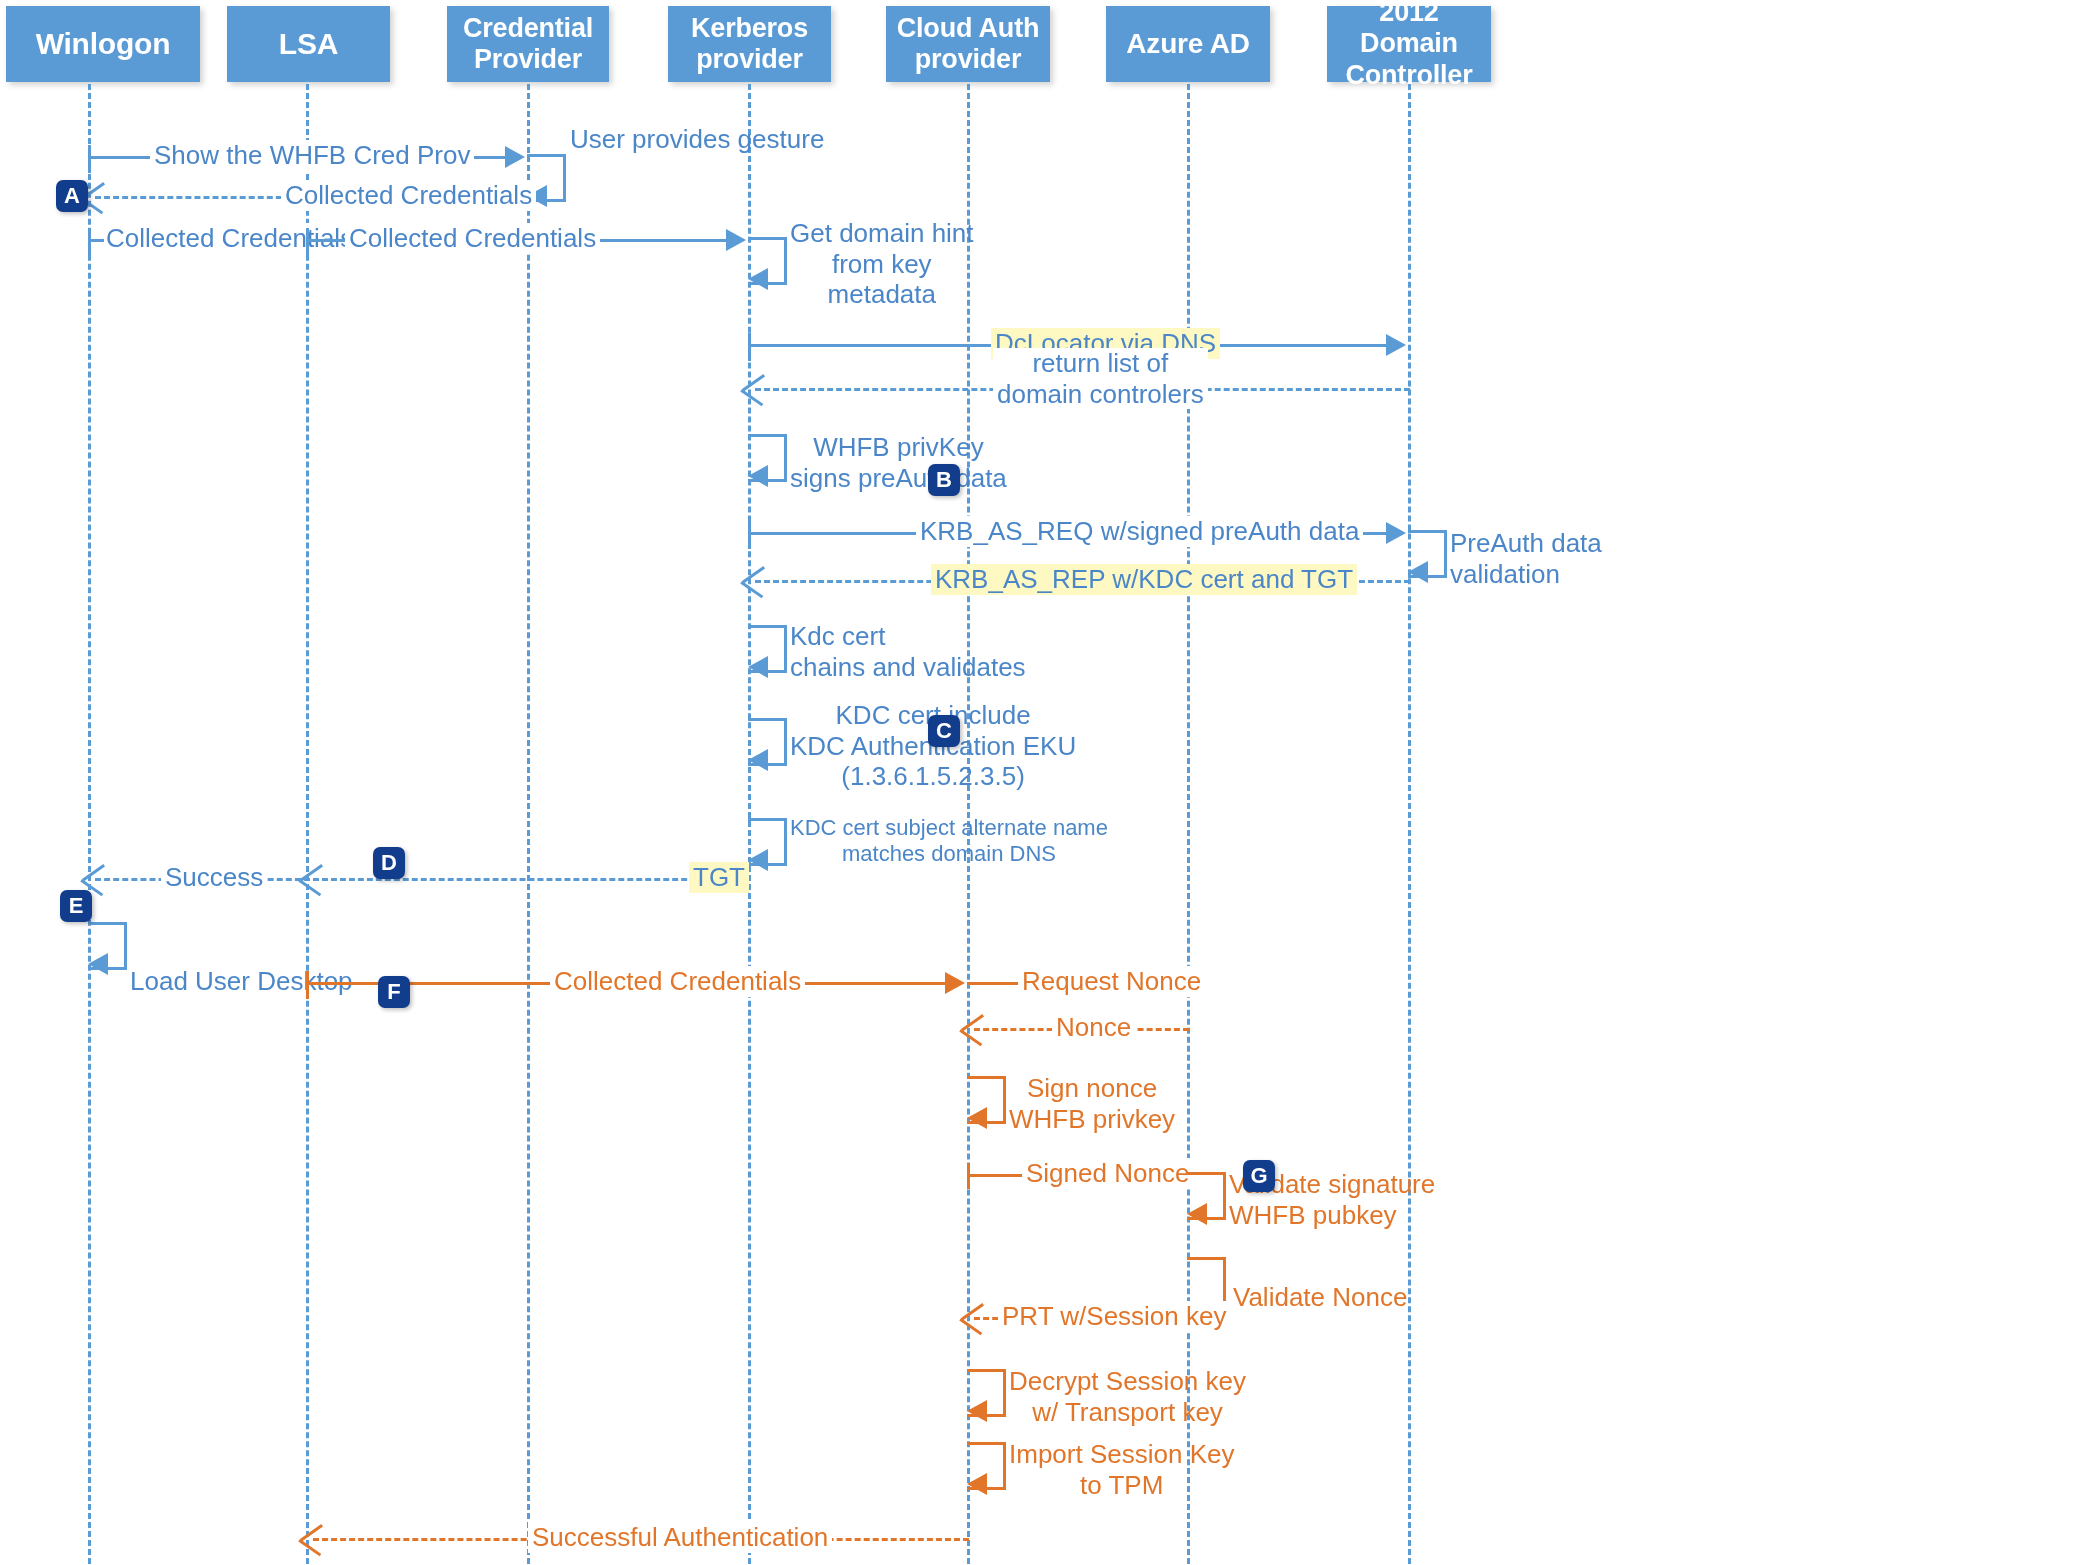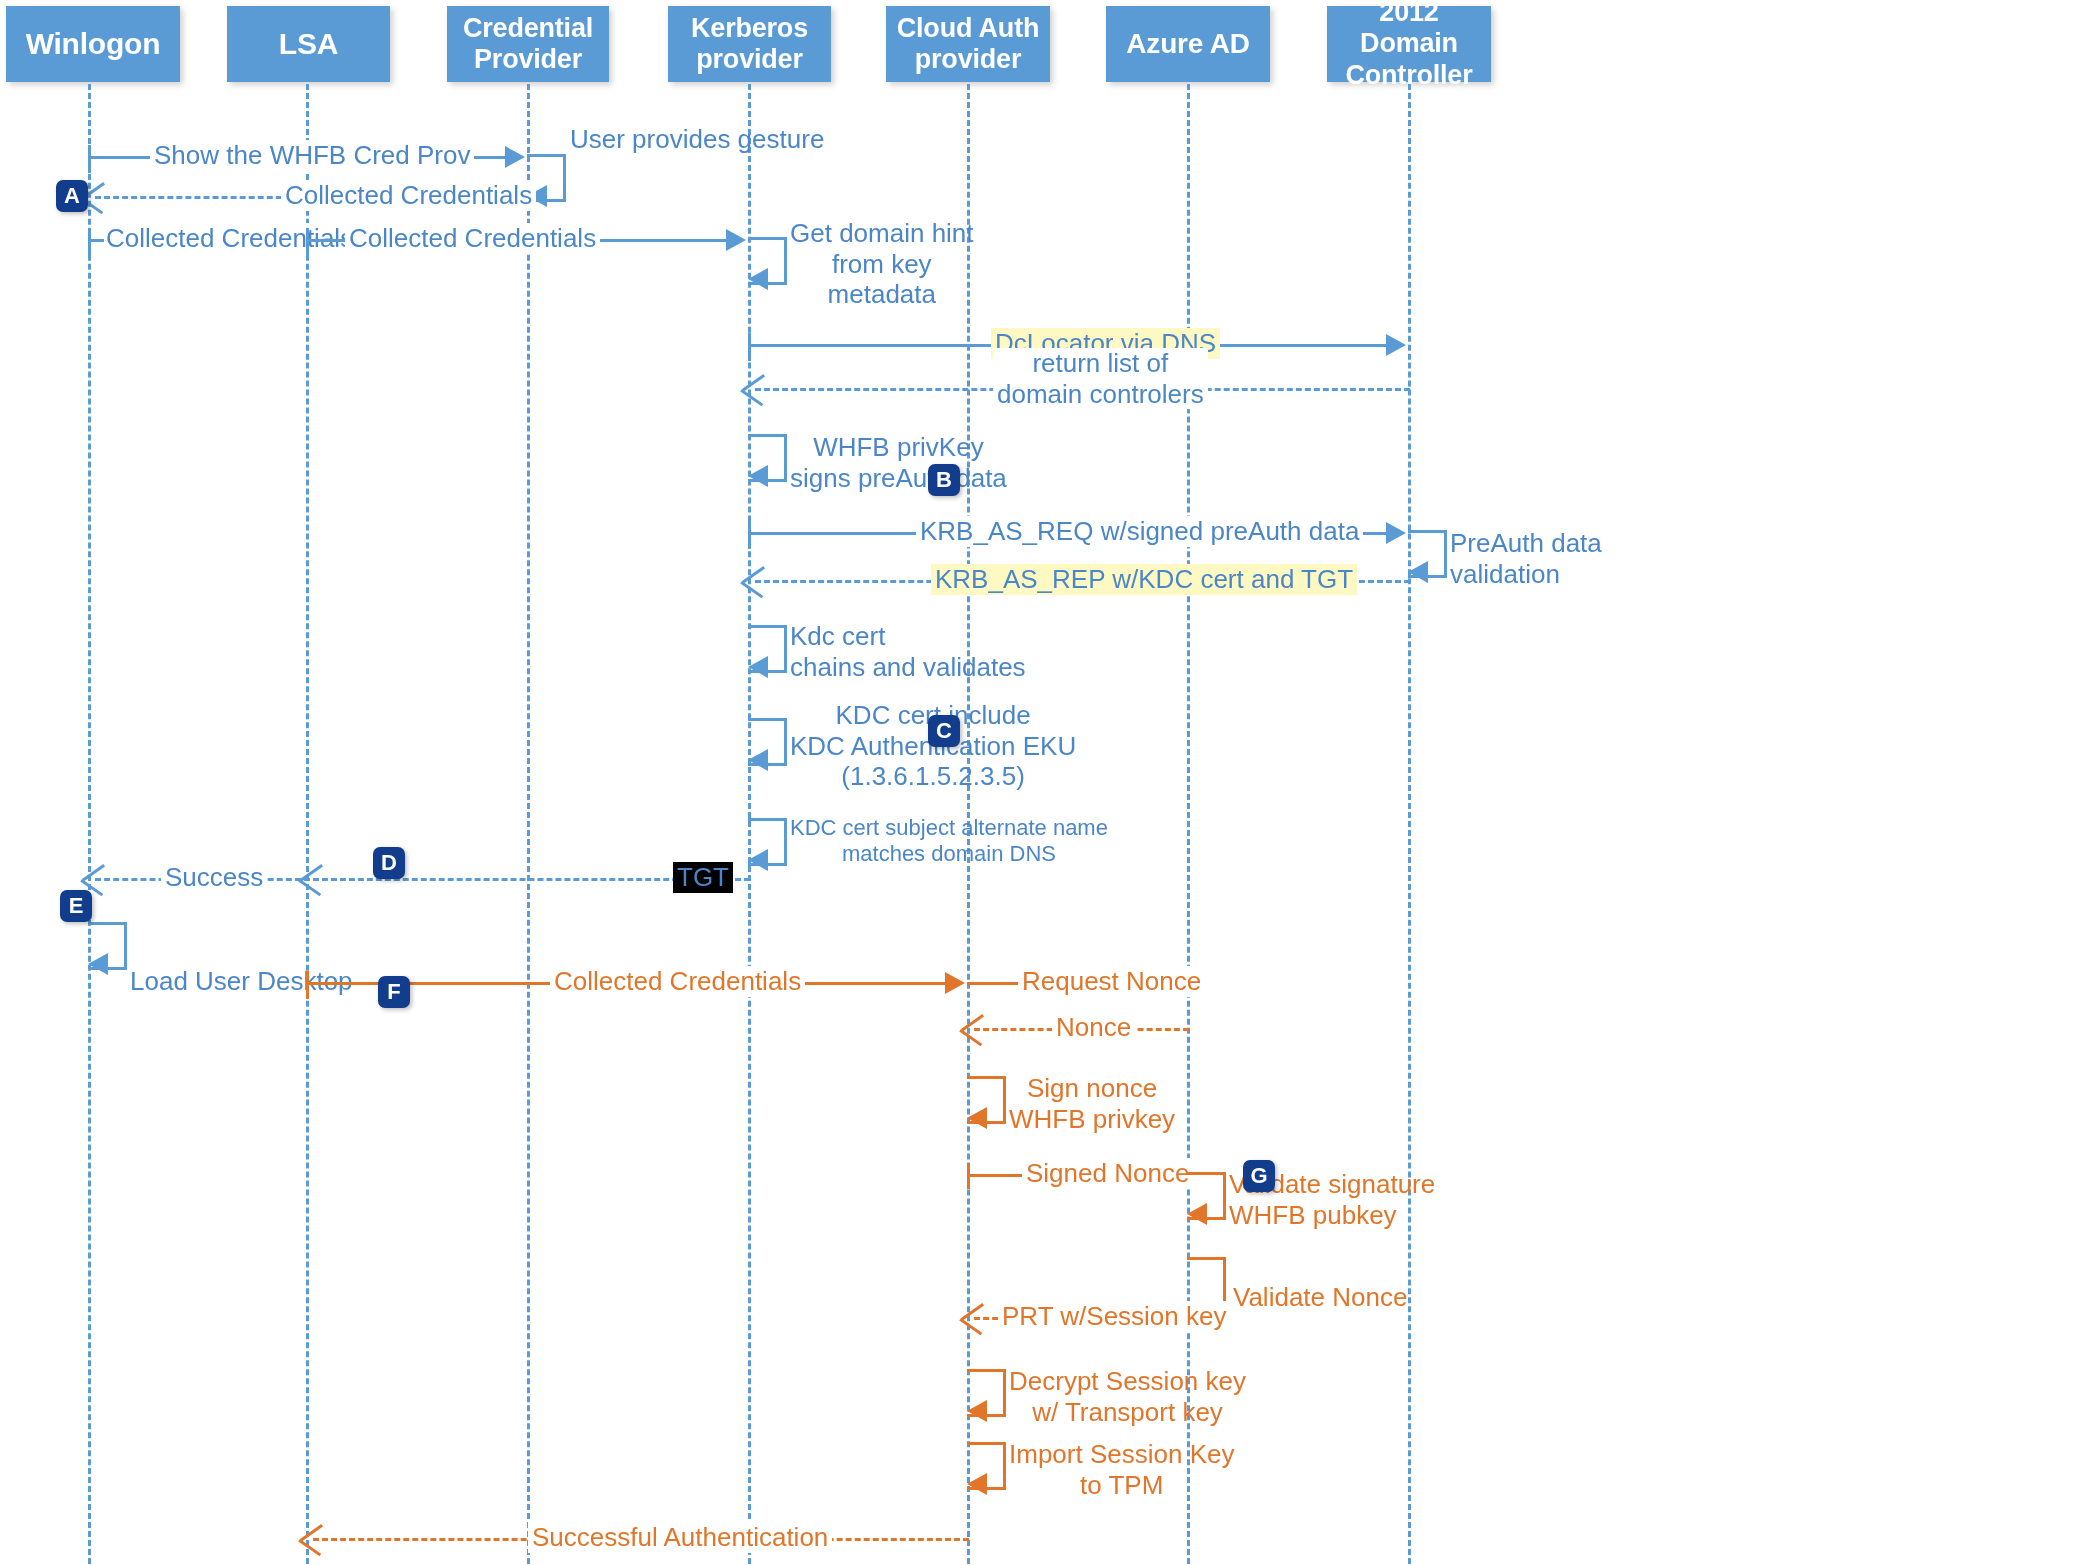--- a/index.html
+++ b/index.html
@@ -65,21 +65,21 @@
     border-radius:7px;
     display:flex;align-items:center;justify-content:center;
     box-shadow:2px 2px 4px rgba(0,0,0,0.25);
   }
 </style>
 </head>
 <body>
 
 <div id="canvas">
 
-  <div class="lane-head" style="left:6px;top:6px;width:174px;height:76px;font-size:30px;">
+  <div class="lane-head" style="left:6px;top:6px;width:194px;height:76px;font-size:30px;">
     <span>Winlogon</span>
   </div>
 
   <div class="lane-head" style="left:227px;top:6px;width:163px;height:76px;font-size:30px;">
     <span>LSA</span>
   </div>
 
   <div class="lane-head" style="left:447px;top:6px;width:162px;height:76px;font-size:27px;">
     <span>
       <span>Credential</span><br>
@@ -203,21 +203,21 @@
 
   <div class="selfloop" style="left:748px;top:818px;width:36px;height:42px;"></div>
   <div class="ah left" style="left:748px;top:849px;"></div>
   <div class="lbl" style="left:790px;top:815px;font-size:22px;text-align:center;">
     <span>KDC cert subject alternate name</span><br>
     <span>matches domain DNS</span>
   </div>
 
   <div class="hline dash" style="left:313px;top:878px;width:437px;"></div>
   <div class="ohead" style="left:300px;top:862px;"></div>
-  <div class="lbl" style="left:673px;top:862px;font-size:26px;background:#000000;padding:0 4px;">TGT</div>
+  <div class="lbl" style="left:689px;top:862px;font-size:26px;background:#fef9c3;padding:0 4px;">TGT</div>
 
   <div class="hline dash" style="left:95px;top:878px;width:215px;"></div>
   <div class="ohead" style="left:82px;top:862px;"></div>
   <div class="lbl" style="left:161px;top:862px;font-size:26px;background:#fff;padding:0 4px;">Success</div>
 
   <div class="selfloop" style="left:88px;top:922px;width:36px;height:42px;"></div>
   <div class="ah left" style="left:88px;top:953px;"></div>
   <div class="lbl" style="left:130px;top:926px;font-size:26px;margin-top:40px;">Load User Desktop</div>
 
   <div class="vstub o" style="left:306px;top:971px;height:28px;"></div>

